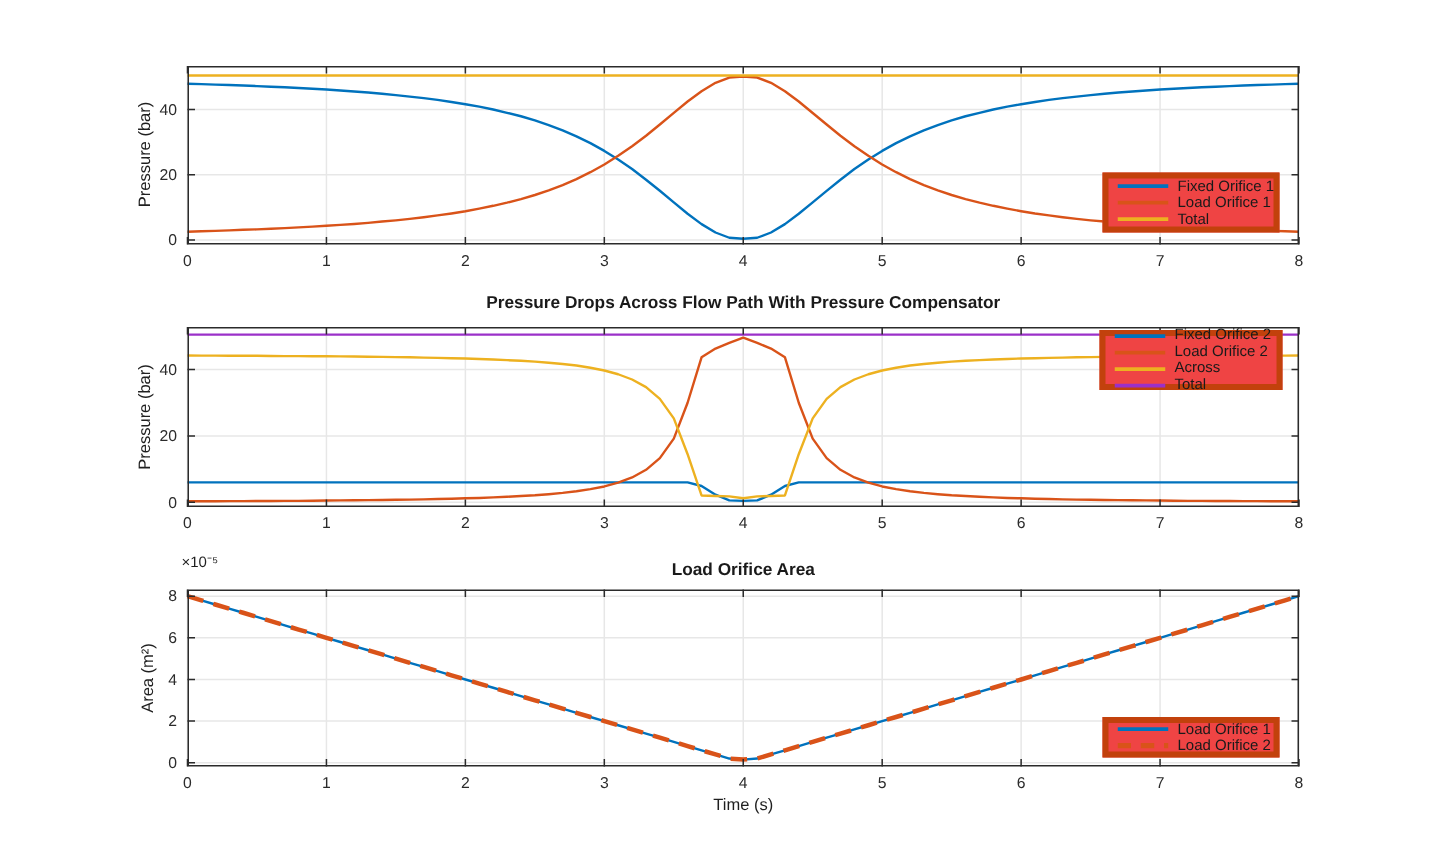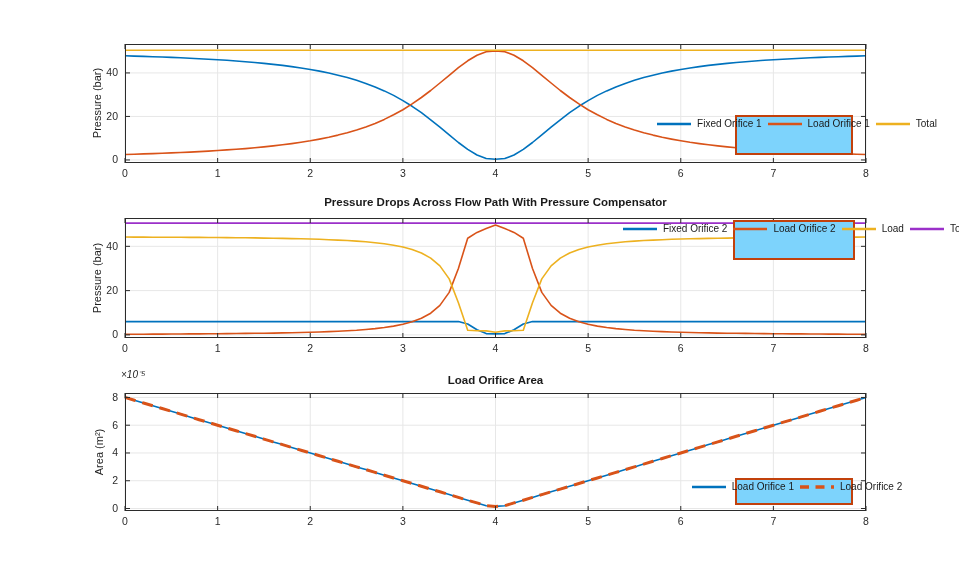--- a/index.html
+++ b/index.html
@@ -13,24 +13,24 @@
     font-size:11.5px; font-weight:bold; color:#1a1a1a; white-space:nowrap;
   }
   .ylabel {
     position:absolute; transform:translate(-50%,-50%) rotate(-90deg);
     font-size:11px; color:#1f1f1f; white-space:nowrap;
   }
   .xlabel {
     position:absolute; left:125px; width:741px; text-align:center;
     font-size:11px; color:#1f1f1f;
   }
-  .offset-label { position:absolute; font-size:10px; color:#1f1f1f;font-style:italic; }
+  .offset-label { position:absolute; font-size:10px; color:#1f1f1f; }
   .legend {
-    position:absolute; background:#7dd3fc; border:2px solid #c2410c;
-    box-sizing:border-box; display:flex; flex-direction:row;
+    position:absolute; background:#ef4444; border:4px solid #c2410c;
+    box-sizing:border-box; display:flex; flex-direction:column;
     justify-content:center; z-index:5;
   }
   .legend-item { display:flex; align-items:center; height:13px; }
   .legend-item svg { margin-left:6px; flex:0 0 auto; }
   .legend-item .lbl { margin-left:6px; font-size:10px; color:#1a1a1a; white-space:nowrap; }
 </style>
 </head>
 <body>
 
 <div class="figure">
@@ -101,20 +101,21 @@
 
   <div class="chart-title" style="top:196px">Pressure Drops Across Flow Path With Pressure Compensator</div>
   <div class="chart-title" style="top:374px">Load Orifice Area</div>
 
   <div class="ylabel" style="left:97px; top:103px">Pressure (bar)</div>
   <div class="ylabel" style="left:97px; top:278px">Pressure (bar)</div>
   <div class="ylabel" style="left:99px; top:452px">Area (m²)</div>
 
   <div class="offset-label" style="left:121px; top:367px">×10⁻⁵</div>
 
+  <div class="xlabel" style="top:531px">Time (s)</div>
 
   <div class="legend" id="legend-0" style="left:735px; top:115px; width:118px; height:40px">
       <div class="legend-item">
         <svg width="34" height="10">
           <line x1="0" y1="5" x2="34" y2="5" stroke="#0072BD" stroke-width="2.5"></line>
         </svg>
         <span class="lbl">Fixed Orifice 1</span>
       </div>
       <div class="legend-item">
         <svg width="34" height="10">
@@ -139,21 +140,21 @@
       <div class="legend-item">
         <svg width="34" height="10">
           <line x1="0" y1="5" x2="34" y2="5" stroke="#D95319" stroke-width="2.5"></line>
         </svg>
         <span class="lbl">Load Orifice 2</span>
       </div>
       <div class="legend-item">
         <svg width="34" height="10">
           <line x1="0" y1="5" x2="34" y2="5" stroke="#EDB120" stroke-width="2.5"></line>
         </svg>
-        <span class="lbl">Load</span>
+        <span class="lbl">Across</span>
       </div>
       <div class="legend-item">
         <svg width="34" height="10">
           <line x1="0" y1="5" x2="34" y2="5" stroke="#9B30C9" stroke-width="2.5"></line>
         </svg>
         <span class="lbl">Total</span>
       </div>
     </div>
   <div class="legend" id="legend-2" style="left:735px; top:478px; width:118px; height:27px">
       <div class="legend-item">

